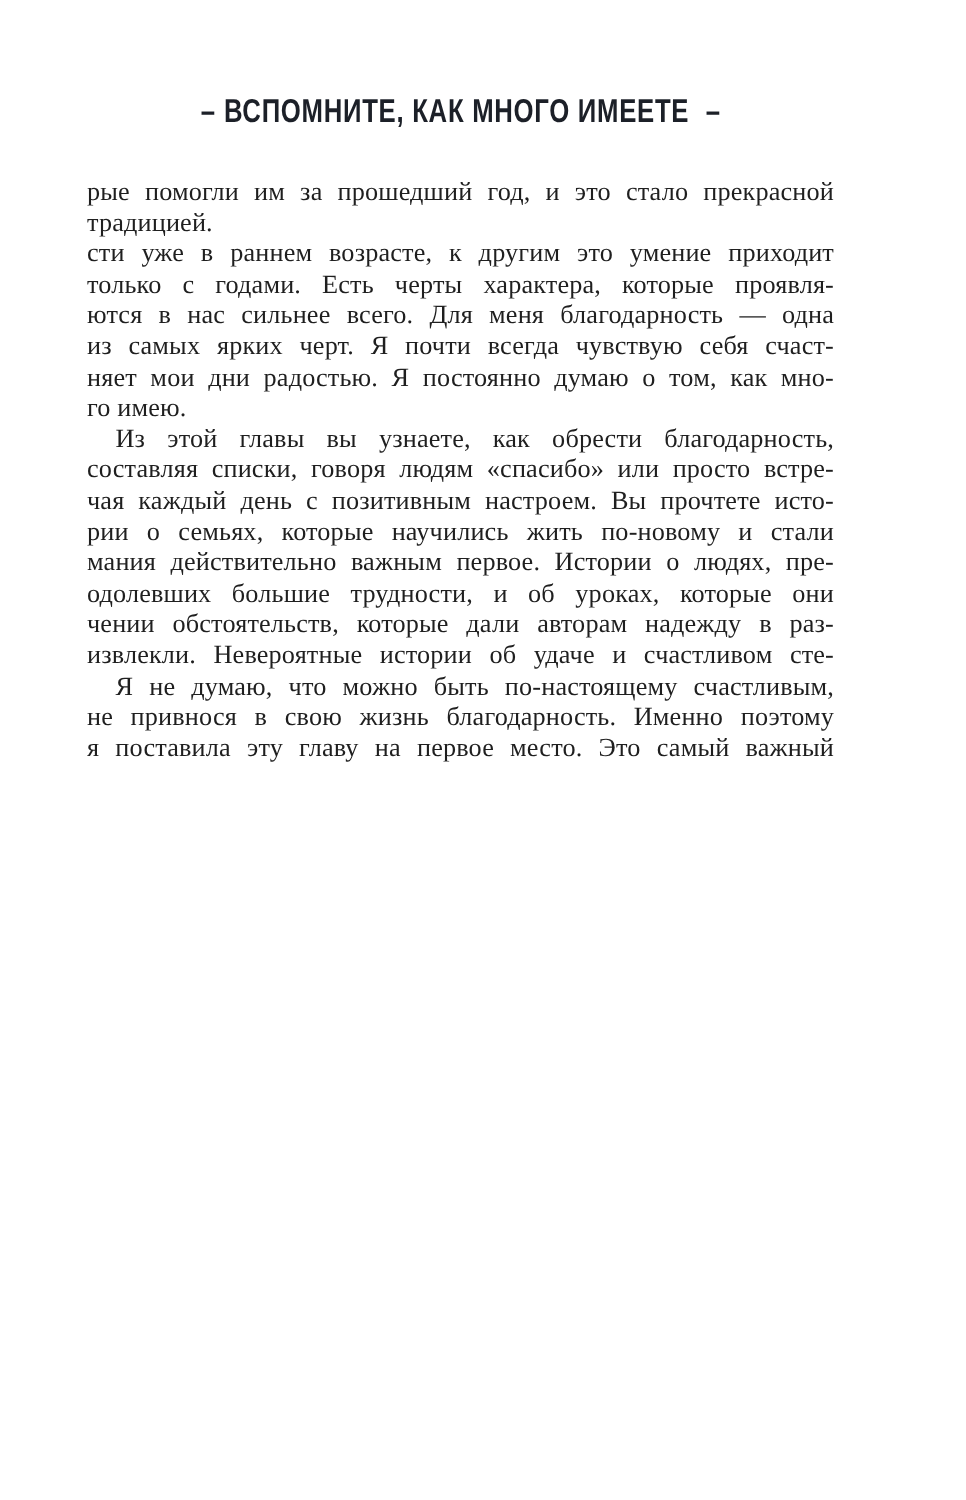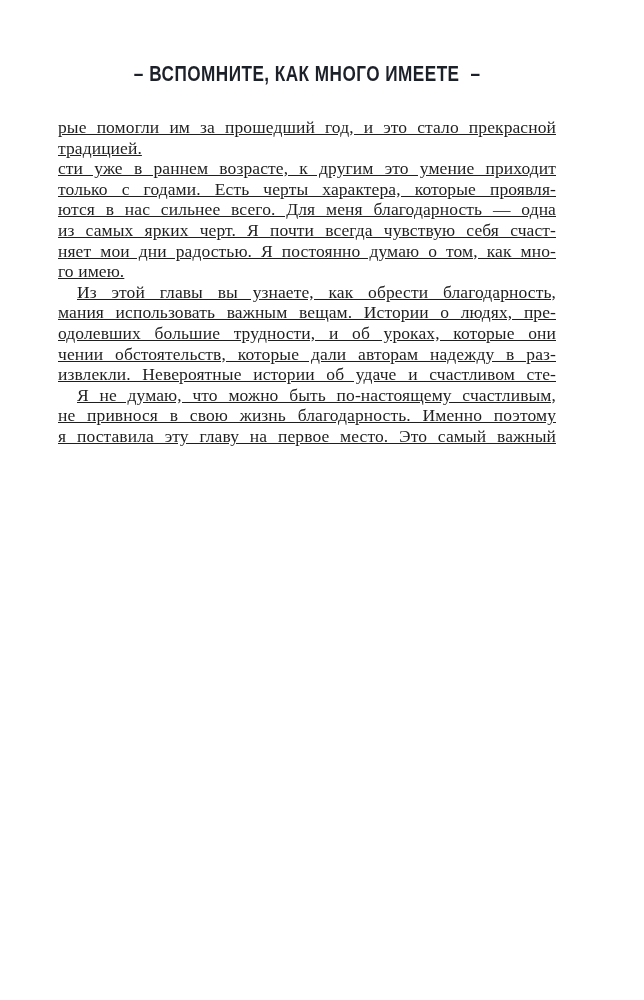--- a/index.html
+++ b/index.html
@@ -33,21 +33,21 @@
   }
   .running-header .dash-left { margin-right: 7px; }
   .running-header .dash-right { margin-left: 14px; }
   .text-block {
     margin: 29px 0 0 58px;
     width: 498px;
     font-size: 17.5px;
     line-height: 20.6px;
     letter-spacing: 0.1px;
   }
-  .paragraph { margin: 0; text-decoration: underline; }
+  .paragraph { margin: 0; }
   .line {
     text-align: justify;
     text-align-last: justify;
     height: 20.6px;
     white-space: nowrap;
   }
   .line.jlast {
     text-align: right;
     text-align-last: left;
   }
@@ -77,21 +77,24 @@
       <div class="line">сти уже в раннем возрасте, к другим это умение приходит</div>
       <div class="line">только с годами. Есть черты характера, которые проявля-</div>
       <div class="line">ются в нас сильнее всего. Для меня благодарность — одна</div>
       <div class="line">из самых ярких черт. Я почти всегда чувствую себя счаст-</div>
       <div class="line">няет мои дни радостью. Я постоянно думаю о том, как мно-</div>
       <div class="line jlast">го имею.</div>
     </div>
 
     <div class="paragraph">
       <div class="line indent">Из этой главы вы узнаете, как обрести благодарность,</div>
-      <div class="line">мания использовать важным вещам. Истории о людях, пре-</div>
+      <div class="line">составляя списки, говоря людям «спасибо» или просто встре-</div>
+      <div class="line">чая каждый день с позитивным настроем. Вы прочтете исто-</div>
+      <div class="line">рии о семьях, которые научились жить по-новому и стали</div>
+      <div class="line">мания действительно важным первое. Истории о людях, пре-</div>
       <div class="line">одолевших большие трудности, и об уроках, которые они</div>
       <div class="line">чении обстоятельств, которые дали авторам надежду в раз-</div>
       <div class="line">извлекли. Невероятные истории об удаче и счастливом сте-</div>
     </div>
 
     <div class="paragraph">
       <div class="line indent">Я не думаю, что можно быть по-настоящему счастливым,</div>
       <div class="line">не привнося в свою жизнь благодарность. Именно поэтому</div>
       <div class="line">я поставила эту главу на первое место. Это самый важный</div>
     </div>

